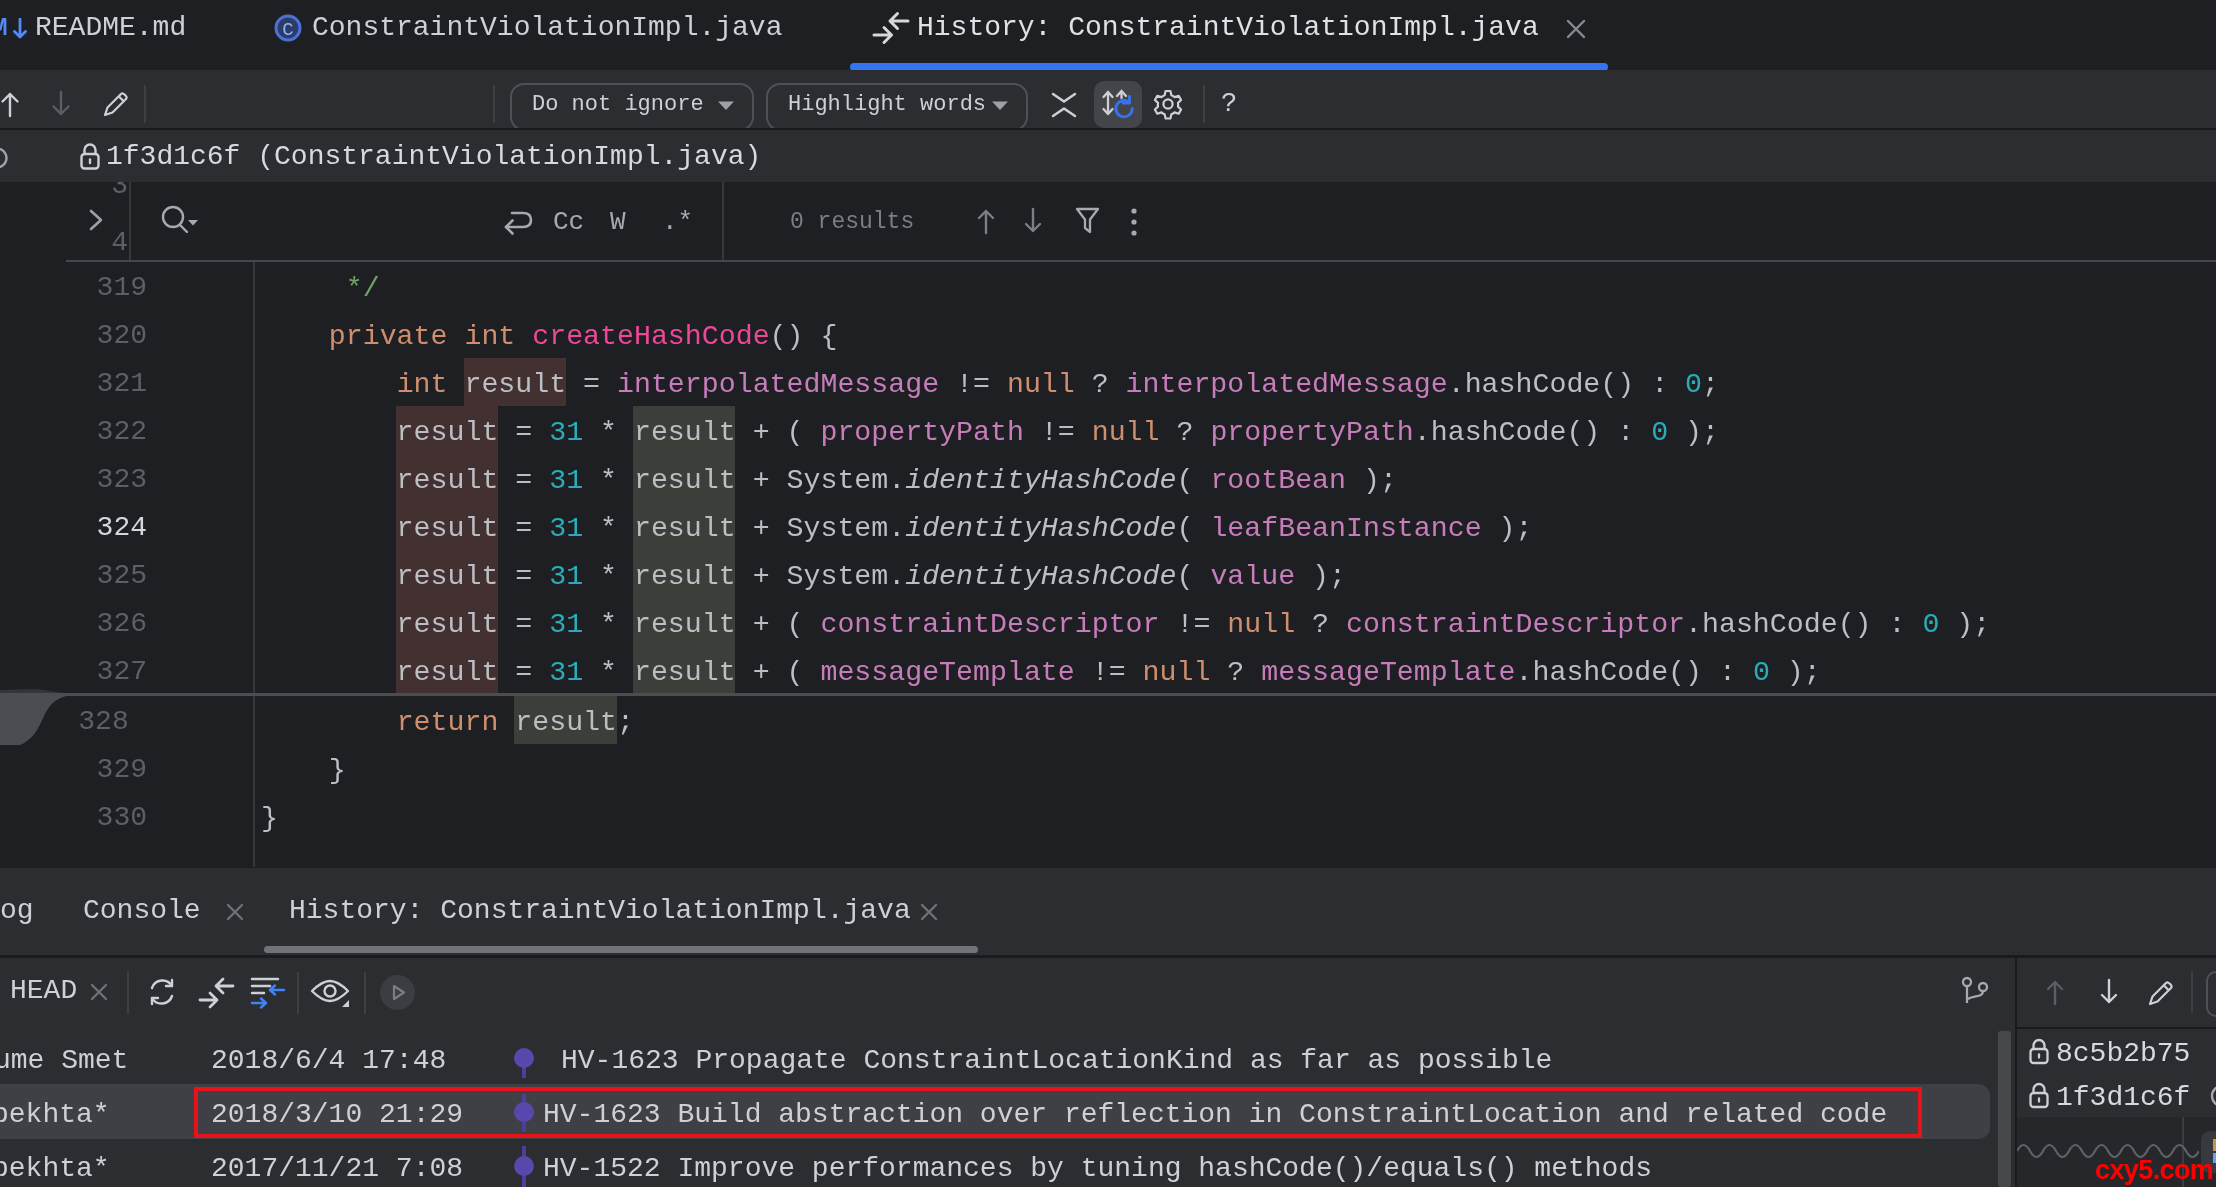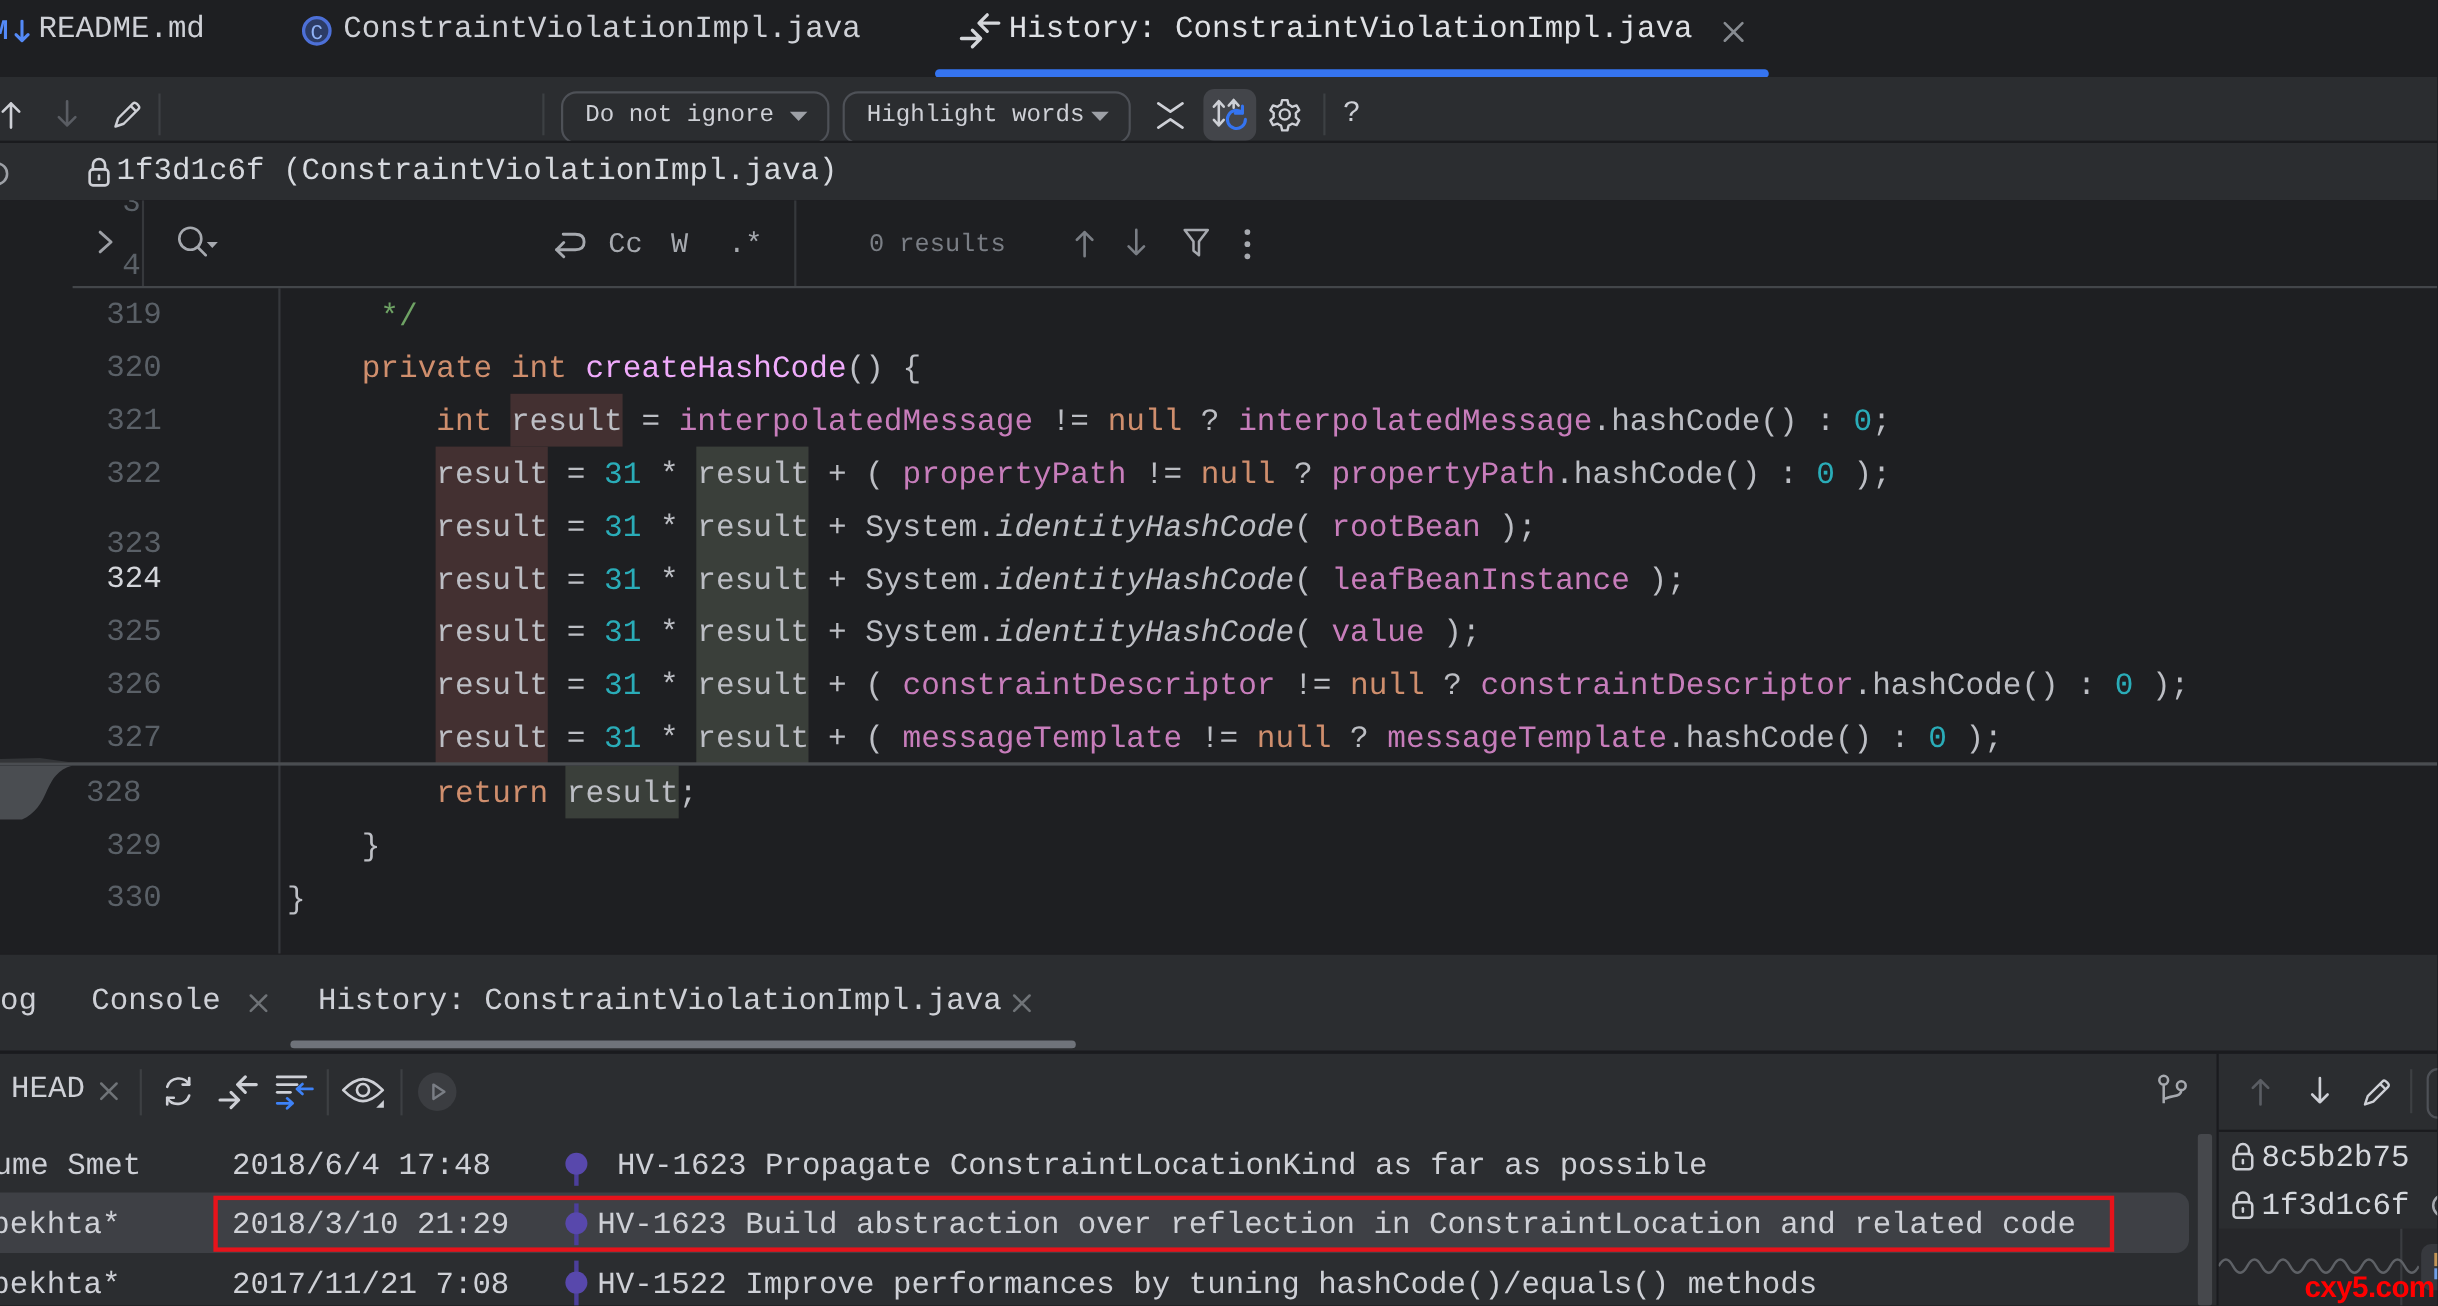--- a/index.html
+++ b/index.html
@@ -1,21 +1,21 @@
 <!DOCTYPE html>
 <html><head>
 <meta charset="utf-8">
 <style>
 html,body{margin:0;padding:0;background:#1E1F22;}
 #r{position:relative;width:2216px;height:1187px;overflow:hidden;background:#1E1F22;font-family:"Liberation Mono",monospace;color:#CED0D6;}
 .a{position:absolute;}
 .t{font-size:28px;white-space:pre;height:48px;line-height:48px;}
 .code{font-size:28.25px;white-space:pre;height:48px;line-height:48px;padding-top:2px;color:#BCBEC4;}
 .num{font-size:28px;color:#5A6067;text-align:right;width:87px;left:60px;height:48px;line-height:48px;padding-top:2px;}
-.k{color:#CF8E6D}.f{color:#C77DBB}.m{color:#f0abfc}.n{color:#2AACB8}.c{color:#6FA365}.i{font-style:italic}
+.k{color:#CF8E6D}.f{color:#C77DBB}.m{color:#ec4899}.n{color:#2AACB8}.c{color:#6FA365}.i{font-style:italic}
 .btn{border:2px solid #4E5157;border-radius:14px;height:44px;}
 .btxt{font-size:22px;line-height:40px;color:#CED0D6;white-space:pre;}
 .sep{width:2px;background:#3D4043;}
 svg{display:block}
 </style>
 </head>
 <body>
 <div id="r">
 
 <div class="a" style="left:0;top:0;width:2216px;height:70px;background:#1E1F22;"></div>
@@ -141,21 +141,21 @@
 
   <div class="a" style="left:464px;top:176px;width:102px;height:48px;background:#433031;"></div>
   <div class="a" style="left:396px;top:224px;width:102px;height:288px;background:#433031;"></div>
   <div class="a" style="left:633px;top:224px;width:102px;height:288px;background:#3A3F3A;"></div>
   <div class="a" style="left:514px;top:514px;width:103px;height:48px;background:#3A3F3A;"></div>
 
   <div class="a num" style="top:80px;">319</div>
   <div class="a num" style="top:128px;">320</div>
   <div class="a num" style="top:176px;">321</div>
   <div class="a num" style="top:224px;">322</div>
-  <div class="a num" style="top:288px;">323</div>
+  <div class="a num" style="top:272px;">323</div>
   <div class="a num" style="top:320px;color:#D4D6DB;">324</div>
   <div class="a num" style="top:368px;">325</div>
   <div class="a num" style="top:416px;">326</div>
   <div class="a num" style="top:464px;">327</div>
   <div class="a num" style="top:514px;text-align:center;">328</div>
   <div class="a num" style="top:562px;">329</div>
   <div class="a num" style="top:610px;">330</div>
   <div class="a num" style="top:689px;text-align:center;">331</div>
   <div class="a" style="left:253px;top:80px;width:2px;height:605px;background:#36383C;"></div>
 

